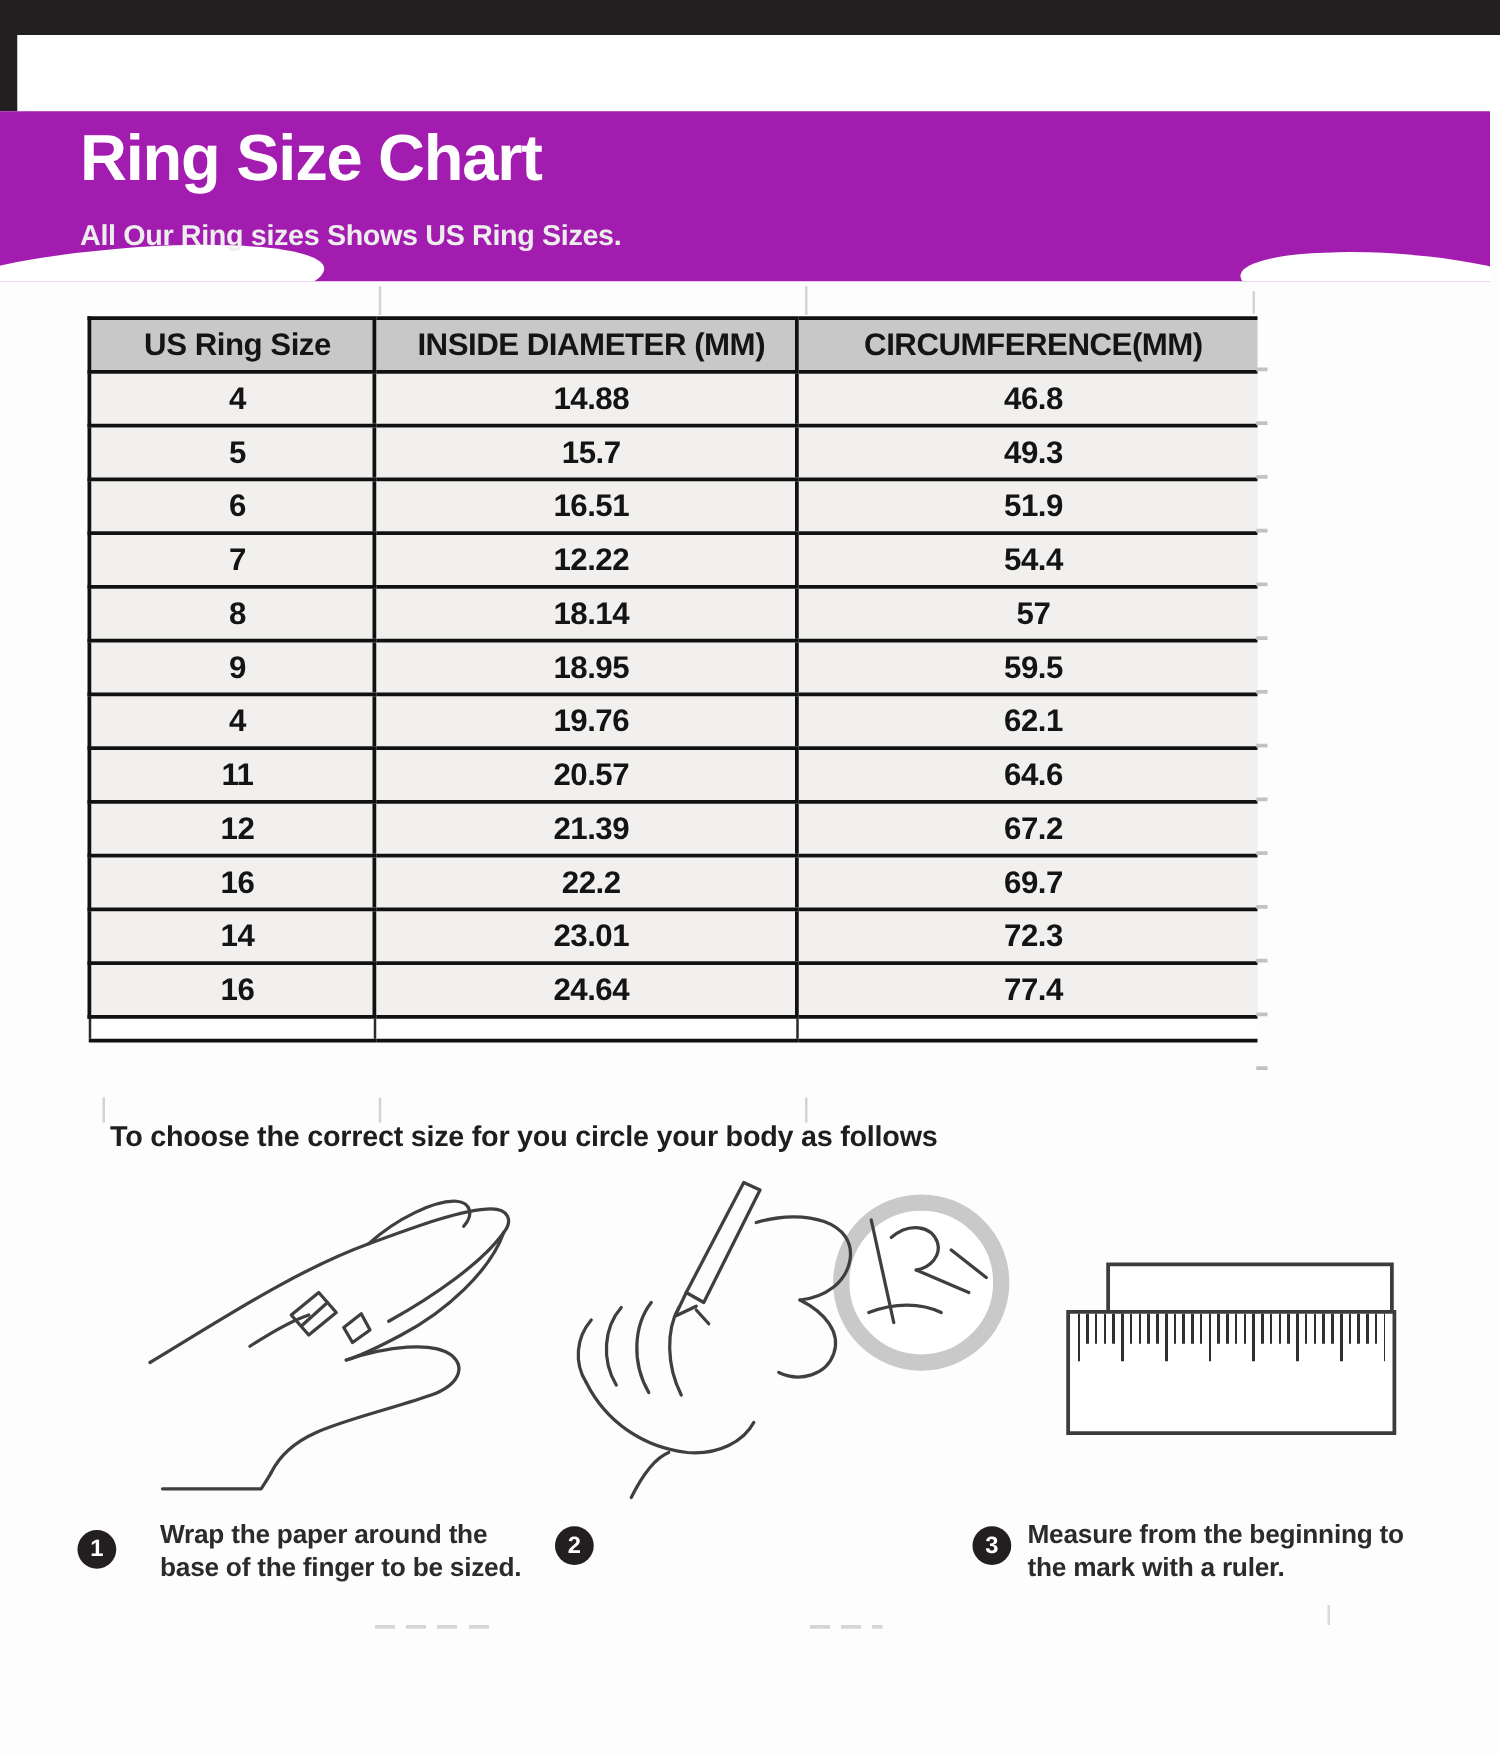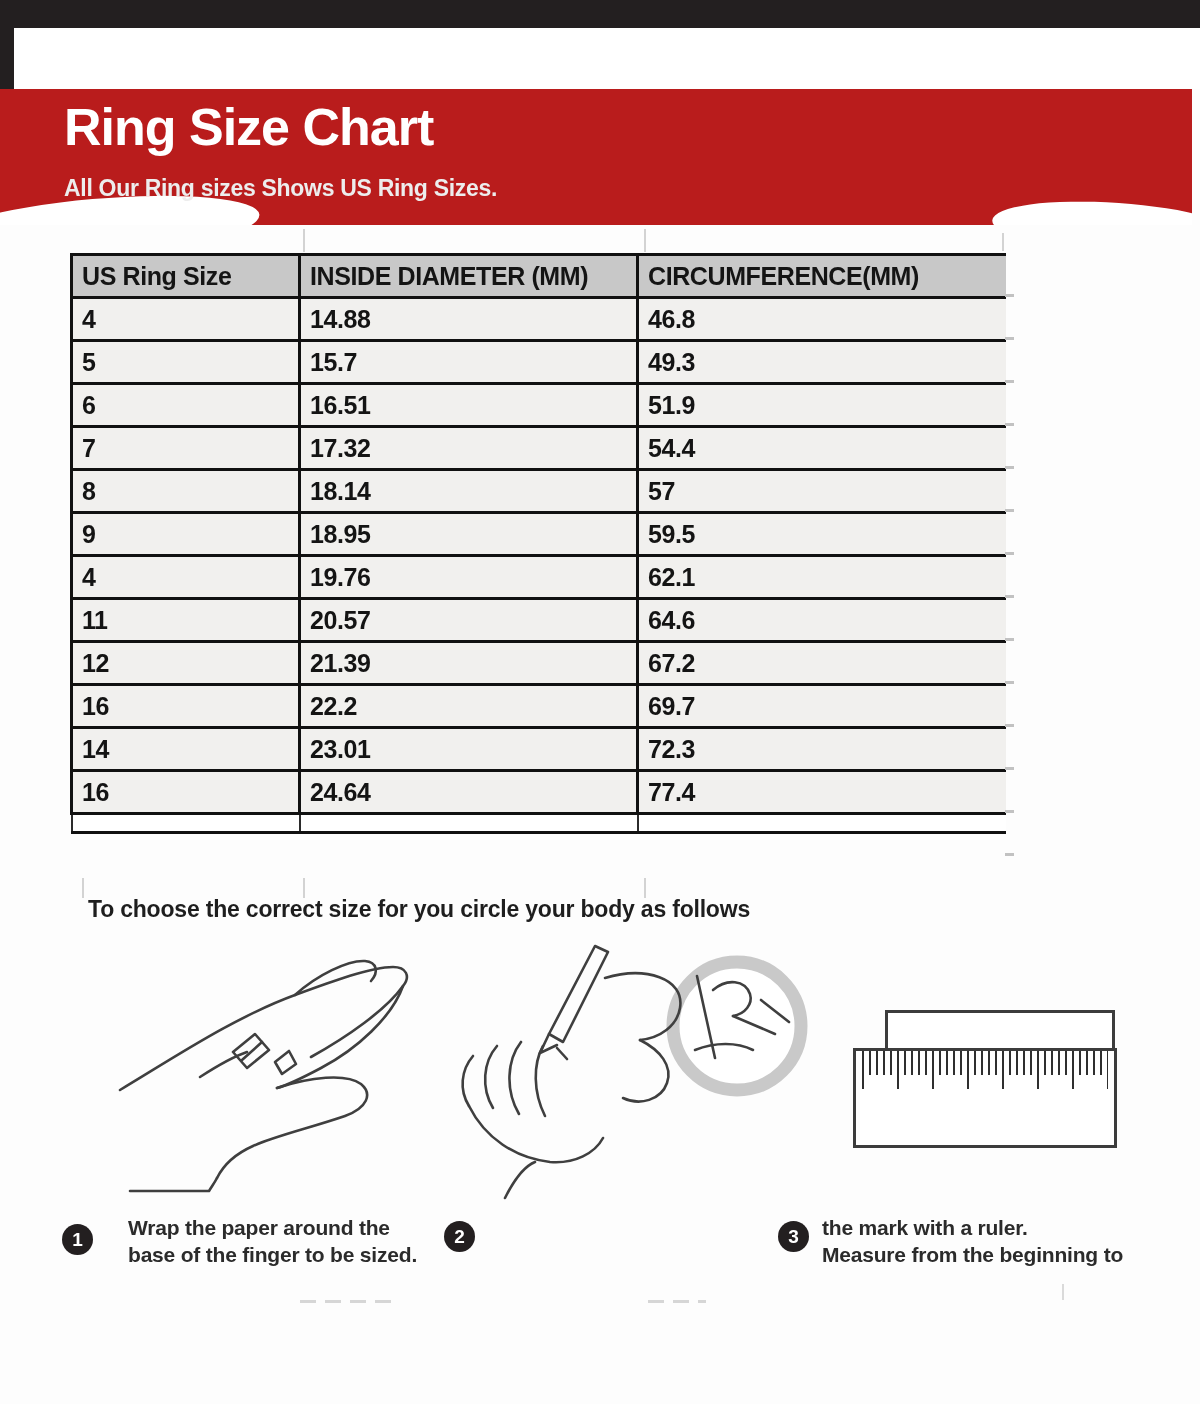--- a/index.html
+++ b/index.html
@@ -3,36 +3,36 @@
 <meta charset="utf-8">
 <style>
   html,body{margin:0;padding:0;background:#ffffff;}
   #page{position:relative;width:1200px;height:1404px;background:#fdfdfd;overflow:hidden;
         font-family:"Liberation Sans", sans-serif;}
 
   
   .band-top-dark{position:absolute;left:0;top:0;width:1200px;height:28px;background:#231f20;}
   .left-sliver{position:absolute;left:0;top:28px;width:14px;height:61px;background:#231f20;}
   .band-white{position:absolute;left:14px;top:28px;width:1186px;height:61px;background:#ffffff;}
-  .header-block{position:absolute;left:0;top:89px;width:1192px;height:136px;background:#b91c1c;overflow:hidden;}
+  .header-block{position:absolute;left:0;top:89px;width:1192px;height:136px;background:#a21caf;overflow:hidden;}
   .swoosh{position:absolute;background:#ffffff;border-radius:50%;}
   .swoosh-left{left:-70px;bottom:-34px;width:330px;height:60px;transform:rotate(-5deg);}
   .swoosh-right{right:-50px;bottom:-30px;width:250px;height:52px;transform:rotate(4deg);}
   .title{position:absolute;left:64px;top:10px;font-size:52px;font-weight:bold;color:#ffffff;
          letter-spacing:-1px;line-height:1.1;}
   .subtitle{position:absolute;left:64px;top:86px;font-size:23px;font-weight:bold;color:#ededed;letter-spacing:-0.3px;}
 
   
   table.size-chart{position:absolute;left:70px;top:253px;border-collapse:collapse;table-layout:fixed;}
   .size-chart col.c1{width:228px;}
   .size-chart col.c2{width:338px;}
   .size-chart col.c3{width:368px;}
   .size-chart th,.size-chart td{
       border-top:3px solid #111;border-bottom:3px solid #111;border-left:3px solid #111;border-right:0;
-      font-weight:bold;font-size:25px;color:#141414;text-align:left;padding:0 0 0 9px;
+      font-weight:bold;font-size:25px;color:#141414;text-align:center;padding:0 0 0 9px;
       letter-spacing:-0.4px;overflow:hidden;white-space:nowrap;}
   .size-chart th{height:40px;background:#c8c8c8;}
   .size-chart td{height:40px;background:#f1f0ee;}
   .size-chart tr.empty-row td{height:16px;background:#ffffff;border-left:2px solid #2b2b2b;border-bottom:3px solid #111;}
   .size-chart tr.empty-row td:first-child{border-left:2px solid #2b2b2b;}
 
   
   .guide-v{position:absolute;width:2px;background:#d3d3d3;}
   .row-tick{position:absolute;width:9px;height:3px;background:#c2c2c2;}
   .dash-art{position:absolute;height:3px;background:repeating-linear-gradient(90deg,#d6d6d6 0 16px,transparent 16px 25px);}
@@ -100,21 +100,21 @@
       <td>15.7</td>
       <td>49.3</td>
     </tr>
     <tr>
       <td>6</td>
       <td>16.51</td>
       <td>51.9</td>
     </tr>
     <tr>
       <td>7</td>
-      <td>17.32</td>
+      <td>12.22</td>
       <td>54.4</td>
     </tr>
     <tr>
       <td>8</td>
       <td>18.14</td>
       <td>57</td>
     </tr>
     <tr>
       <td>9</td>
       <td>18.95</td>
@@ -225,21 +225,21 @@
   <div class="step-badge" style="left:62px;top:1224px;">1</div>
   <div class="step-text" style="left:108px;top:1214px;margin-left:20px;">
     <div>Wrap the paper around the</div>
     <div>base of the finger to be sized.</div>
   </div>
 
   <div class="step-badge" style="left:444px;top:1221px;">2</div>
 
   <div class="step-badge" style="left:778px;top:1221px;">3</div>
   <div class="step-text" style="left:822px;top:1214px;">
+    <div>Measure from the beginning to</div>
     <div>the mark with a ruler.</div>
-    <div>Measure from the beginning to</div>
   </div>
 
   <div class="dash-art" style="left:300px;top:1300px;width:95px;"></div>
   <div class="dash-art" style="left:648px;top:1300px;width:58px;"></div>
   <div class="tick-br" style="left:1062px;top:1284px;"></div>
 
 </div>
 
 </body></html>

